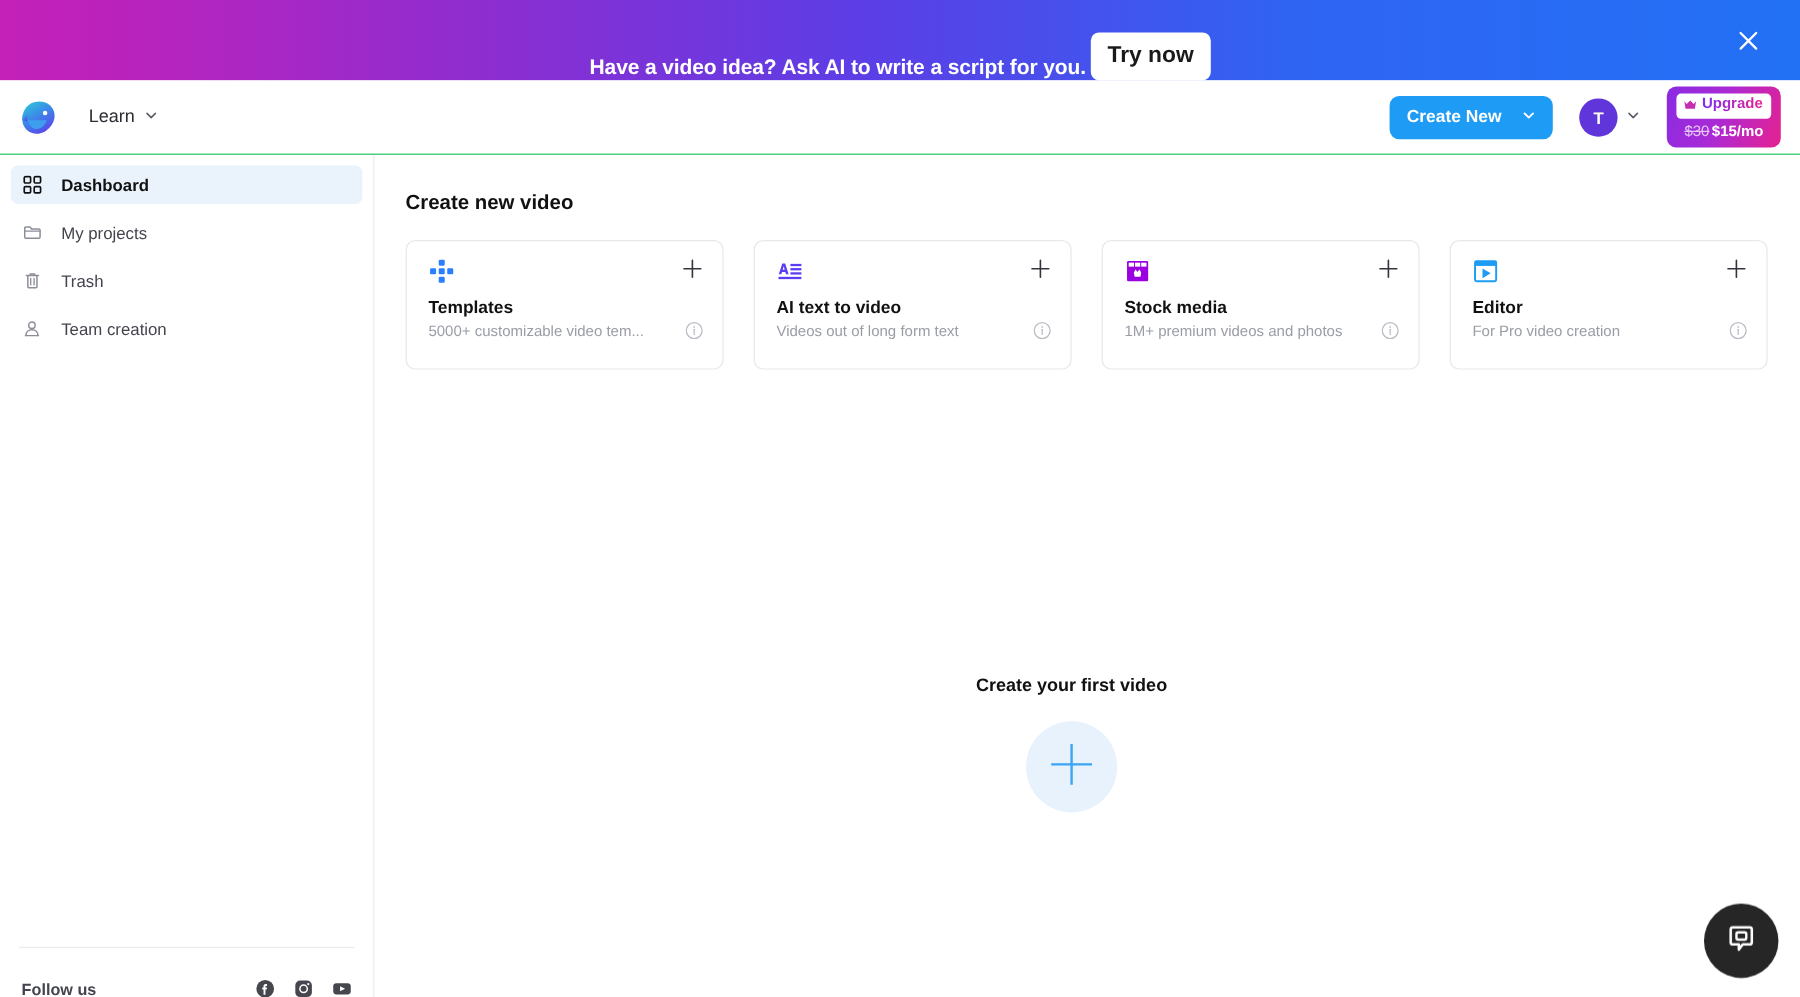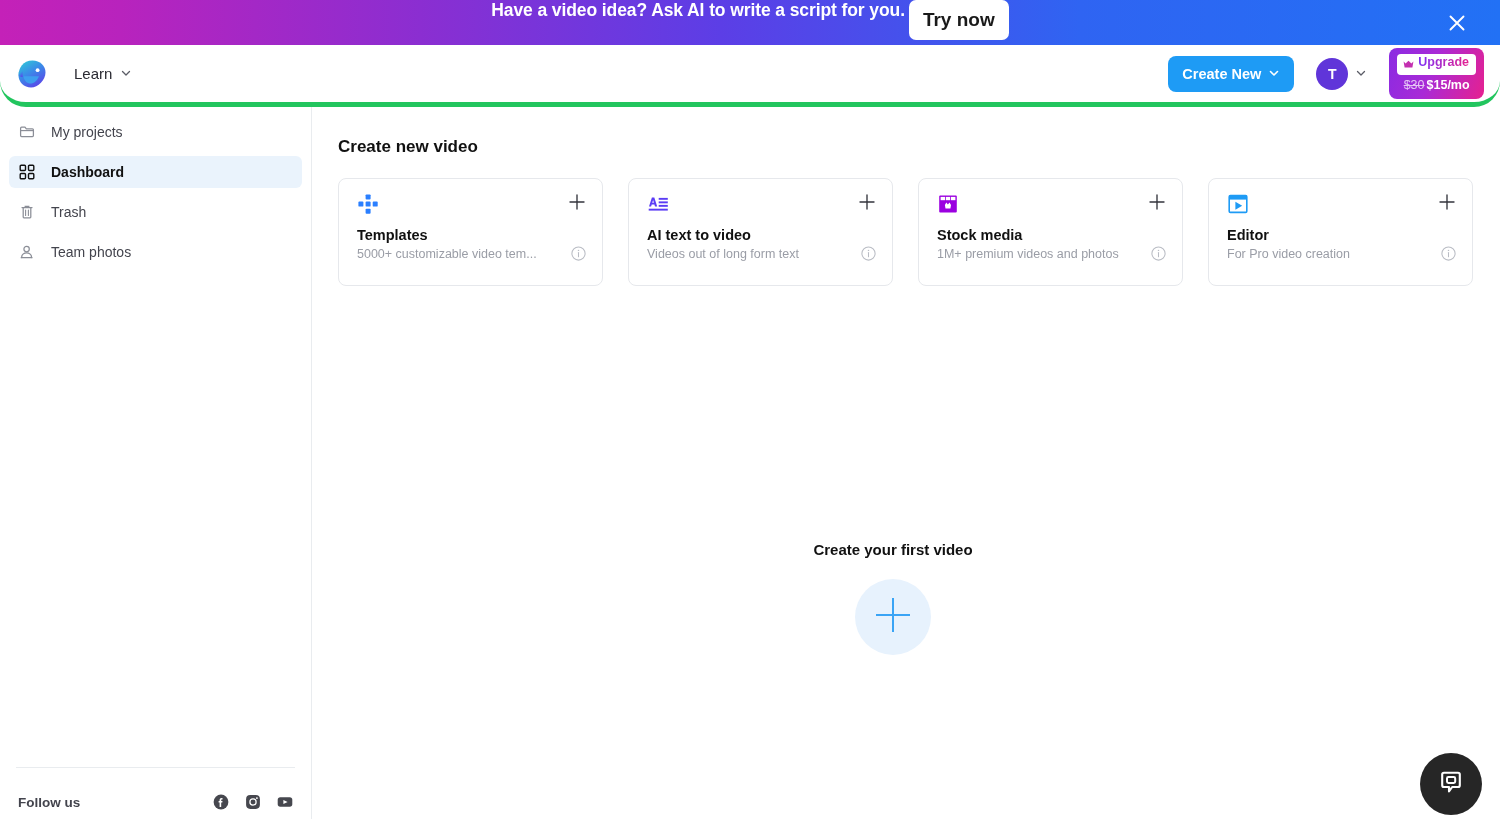--- a/index.html
+++ b/index.html
@@ -7,25 +7,25 @@
     width: 1500px; height: 831px;
     font-family: "Liberation Sans", sans-serif;
     background: #ffffff;
     color: #1a1a1a;
     overflow: hidden;
   }
 
   
   .promo {
     position: relative;
-    height: 45px;
+    height: 67px;
     width: 100%;
     background: linear-gradient(90deg, #c421b8 0%, #b823bd 8%, #8b2ed1 28%, #5c3ee6 48%, #2f64f2 72%, #2271f5 100%);
     display: flex;
-    align-items: flex-start;
+    align-items: flex-end;
     justify-content: center;
     gap: 4px;
   }
   .promo-text {
     color: #ffffff;
     font-size: 17.5px;
     font-weight: bold;
     letter-spacing: -0.1px;
   }
   .promo-btn {
@@ -47,24 +47,23 @@
     cursor: pointer;
     display: flex; align-items: center; justify-content: center;
   }
 
   
   .header {
     height: 62px;
     display: flex;
     align-items: center;
     padding: 0 16px 0 12px;
-    border-bottom: 5px solid #22c55e;
+    border-bottom: 1px solid #22c55e;
     background: #fff;
     position: relative;
-    border-radius: 26px;
   }
   .logo-wrap { width: 40px; height: 40px; display: flex; align-items: center; justify-content: center; cursor: pointer; }
   .learn-menu {
     display: flex; align-items: center; gap: 8px;
     margin-left: 22px;
     font-size: 15px; color: #2b2b33;
     cursor: pointer;
   }
   .chev { display: inline-block; }
   .header-right {
@@ -73,21 +72,21 @@
   }
   .create-new {
     background: #1e9bf5;
     color: #fff;
     font-size: 14.5px;
     font-weight: bold;
     border: none;
     border-radius: 8px;
     height: 36px;
     padding: 0 14px;
-    display: flex; align-items: center; gap: 7px;
+    display: flex; align-items: center; gap: 17px;
     cursor: pointer;
     font-family: "Liberation Sans", sans-serif;
   }
   .avatar-wrap { display: flex; align-items: center; gap: 7px; margin-left: 22px; cursor: pointer; }
   .avatar {
     width: 32px; height: 32px; border-radius: 50%;
     background: #6035d9; color: #fff;
     display: flex; align-items: center; justify-content: center;
     font-size: 14px; font-weight: bold;
   }
@@ -277,63 +276,63 @@
         <span class="old">$30</span><span>$15/mo</span>
       </div>
     </div>
   </div>
 </div>
 
 <div class="body-row">
 
   <div class="sidebar">
 
-    <div class="nav-item">
-      <span class="nav-icon">
-        <svg width="16" height="16" viewBox="0 0 16 16" fill="none" aria-hidden="true">
-          <path d="M1.6 4.2 C1.6 3.6 2 3.2 2.6 3.2 L6 3.2 L7.3 4.8 L13.4 4.8 C14 4.8 14.4 5.2 14.4 5.8 L14.4 11.6 C14.4 12.2 14 12.6 13.4 12.6 L2.6 12.6 C2 12.6 1.6 12.2 1.6 11.6 Z" stroke="#8b8e97" stroke-width="1.25" stroke-linejoin="round"></path>
-          <path d="M1.8 6.6 L14.2 6.6" stroke="#8b8e97" stroke-width="1.15"></path>
-        </svg>
-      </span>
-      <span>My projects</span>
-    </div>
-
     <div class="nav-item active">
       <span class="nav-icon">
         <svg width="16" height="16" viewBox="0 0 16 16" fill="none" aria-hidden="true">
           <rect x="1.2" y="1.2" width="5.3" height="5.3" rx="1" stroke="#111" stroke-width="1.4"></rect>
           <rect x="9.5" y="1.2" width="5.3" height="5.3" rx="1" stroke="#111" stroke-width="1.4"></rect>
           <rect x="1.2" y="9.5" width="5.3" height="5.3" rx="1" stroke="#111" stroke-width="1.4"></rect>
           <rect x="9.5" y="9.5" width="5.3" height="5.3" rx="1" stroke="#111" stroke-width="1.4"></rect>
         </svg>
       </span>
       <span>Dashboard</span>
     </div>
 
     <div class="nav-item">
       <span class="nav-icon">
         <svg width="16" height="16" viewBox="0 0 16 16" fill="none" aria-hidden="true">
+          <path d="M1.6 4.2 C1.6 3.6 2 3.2 2.6 3.2 L6 3.2 L7.3 4.8 L13.4 4.8 C14 4.8 14.4 5.2 14.4 5.8 L14.4 11.6 C14.4 12.2 14 12.6 13.4 12.6 L2.6 12.6 C2 12.6 1.6 12.2 1.6 11.6 Z" stroke="#8b8e97" stroke-width="1.25" stroke-linejoin="round"></path>
+          <path d="M1.8 6.6 L14.2 6.6" stroke="#8b8e97" stroke-width="1.15"></path>
+        </svg>
+      </span>
+      <span>My projects</span>
+    </div>
+
+    <div class="nav-item">
+      <span class="nav-icon">
+        <svg width="16" height="16" viewBox="0 0 16 16" fill="none" aria-hidden="true">
           <path d="M3 3.6 L13 3.6" stroke="#8b8e97" stroke-width="1.25" stroke-linecap="round"></path>
           <path d="M6.2 3.4 L6.2 2.3 L9.8 2.3 L9.8 3.4" stroke="#8b8e97" stroke-width="1.2"></path>
           <path d="M4.2 3.9 L4.2 13 C4.2 13.5 4.5 13.8 5 13.8 L11 13.8 C11.5 13.8 11.8 13.5 11.8 13 L11.8 3.9" stroke="#8b8e97" stroke-width="1.25" stroke-linejoin="round"></path>
           <path d="M6.6 6 L6.6 11.4 M9.4 6 L9.4 11.4" stroke="#8b8e97" stroke-width="1.1" stroke-linecap="round"></path>
         </svg>
       </span>
       <span>Trash</span>
     </div>
 
     <div class="nav-item">
       <span class="nav-icon">
         <svg width="16" height="16" viewBox="0 0 16 16" fill="none" aria-hidden="true">
           <circle cx="7.6" cy="5.1" r="2.7" stroke="#8b8e97" stroke-width="1.2"></circle>
           <path d="M2.6 13.6 C2.6 10.7 4.8 8.8 7.6 8.8 C10.4 8.8 12.6 10.7 12.6 13.6" stroke="#8b8e97" stroke-width="1.2" stroke-linecap="round"></path>
           <path d="M2.2 13.7 L13 13.7" stroke="#8b8e97" stroke-width="1.2" stroke-linecap="round"></path>
         </svg>
       </span>
-      <span>Team photos</span>
+      <span>Team creation</span>
     </div>
 
     <div class="sidebar-spacer"></div>
 
     <div class="follow">
       <span class="follow-label">Follow us</span>
       <div class="socials">
         <span class="social">
           <svg width="16" height="16" viewBox="0 0 16 16" aria-hidden="true">
             <circle cx="8" cy="8" r="7.4" fill="#46474e"></circle>

